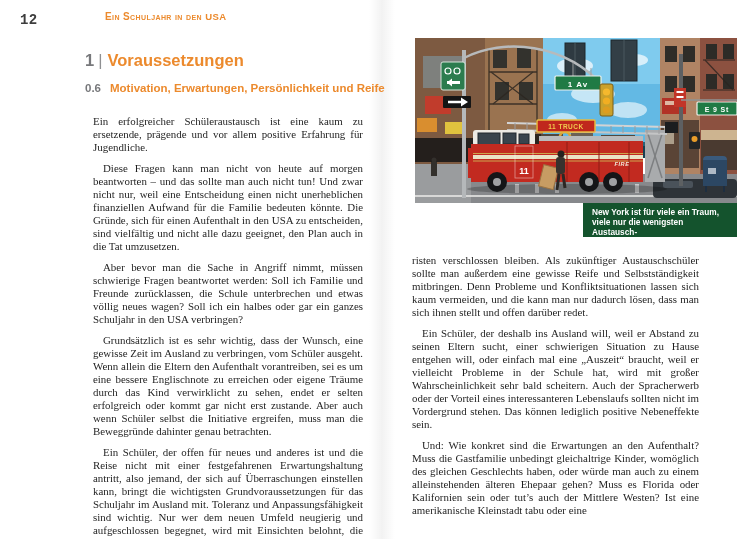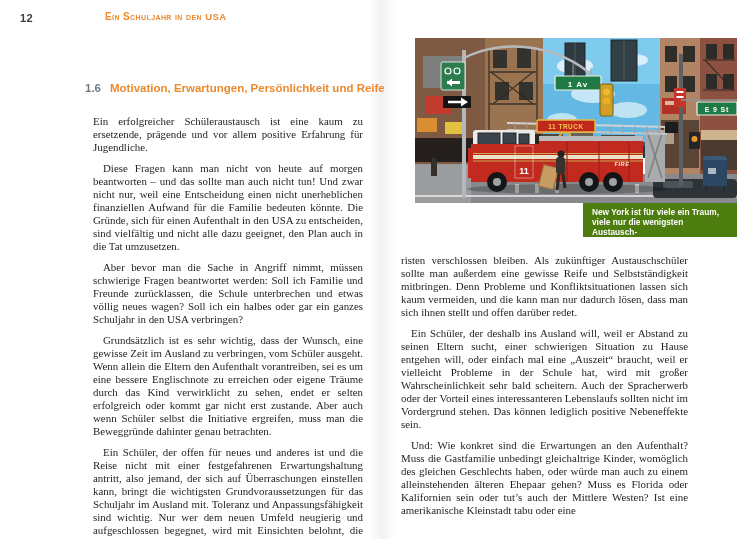--- a/index.html
+++ b/index.html
@@ -3,69 +3,70 @@
 <meta charset="utf-8">
 <style>
   * { margin:0; padding:0; box-sizing:border-box; }
   html,body { width:737px; height:539px; background:#ffffff; overflow:hidden; }
   .spread { position:relative; width:737px; height:539px; background:#ffffff;
             font-family:"Liberation Serif","DejaVu Serif",serif; color:#222; }
   .gutter { position:absolute; left:369px; top:0; width:26px; height:539px;
             background:linear-gradient(to right, rgba(0,0,0,0), rgba(0,0,0,0.05) 50%, rgba(0,0,0,0)); }
 
   
-  .pagenum { position:absolute; left:20px; top:12px; font-family:Liberation Sans, sans-serif;
-             font-size:11px; font-weight:600; color:#3d3d3d; letter-spacing:.3px; }
+  .pagenum { position:absolute; left:20px; top:12px; font-family:Liberation Mono, monospace;
+             font-size:14px; font-weight:600; color:#3d3d3d; letter-spacing:.3px; }
   .runhead { position:absolute; left:85px; top:11px; font-family:"Liberation Sans",sans-serif;
              font-size:10px; font-weight:700; color:#EC8A2D; letter-spacing:.4px;
              font-variant:small-caps;margin-left:20px; }
   .runhead .rh-bold { font-variant:normal; text-transform:uppercase; font-size:9.5px; }
 
   
   .chapter { position:absolute; left:85px; top:51px; font-family:"Liberation Sans",sans-serif;
              font-size:16.5px; font-weight:700; }
   .chapter .num { color:#77787b; }
   .chapter .bar { color:#8f9092; padding:0 5px 0 4px; font-weight:400; }
   .chapter .ttl { color:#EC8A2D; }
   .section { position:absolute; left:85px; top:82px; font-family:"Liberation Sans",sans-serif;
              font-size:11.5px; font-weight:700; }
   .section .num { color:#77787b; margin-right:9px; }
   .section .ttl { color:#EC8A2D; }
 
   
   .col { position:absolute; font-size:10.9px; line-height:13px; text-align:justify;
          color:#1e1e1e; }
   .col-left  { left:85px;  top:107px; width:286px; }
-  .col-right { left:393px; top:246px; width:303px; }
+  .col-right { left:404px; top:246px; width:303px; }
   .col p { margin:8px; }
   .col p.indent { text-indent:10px; }
 
   
   .photo { position:absolute; left:415px; top:38px; width:322px; height:165px; }
   .photo svg { display:block; width:322px; height:165px; }
 
   
   .caption { position:absolute; left:583px; top:203px; width:154px; height:34px;
-             background:#4d7c0f; color:#ffffff; font-family:"Liberation Sans",sans-serif;
+             background:#14532d; color:#ffffff; font-family:"Liberation Sans",sans-serif;
              font-size:8.3px; font-weight:700; line-height:10px; padding:4px 12px 0 9px; }
   .caption span { display:block; }
 </style>
 </head>
 <body>
 
 <div class="spread">
 
   <div class="gutter"></div>
 
   <div class="pagenum">12</div>
 
   <div class="runhead"><span>Ein Schuljahr in den </span><span class="rh-bold">USA</span></div>
 
-
-  <div class="section"><span class="num">1.6</span><span class="ttl">Motivation, Erwartungen, Persönlichkeit und Reife</span></div>
+  <div class="chapter"><span class="num">1</span><span class="bar">|</span><span class="ttl">Voraussetzungen</span></div>
+
+  <div class="section"><span class="num">0.6</span><span class="ttl">Motivation, Erwartungen, Persönlichkeit und Reife</span></div>
 
   <div class="col col-left">
     <p>Ein erfolgreicher Schüleraustausch ist eine kaum zu ersetzende, prägende und vor allem positive Erfahrung für Jugendliche.</p>
     <p class="indent">Diese Fragen kann man nicht von heute auf morgen beantworten – und das sollte man auch nicht tun! Und zwar nicht nur, weil eine Entscheidung einen nicht unerheblichen finanziellen Aufwand für die Familie bedeuten könnte. Die Gründe, sich für einen Aufenthalt in den USA zu entscheiden, sind vielfältig und nicht alle dazu geeignet, den Plan auch in die Tat umzusetzen.</p>
     <p class="indent">Aber bevor man die Sache in Angriff nimmt, müssen schwierige Fragen beantwortet werden: Soll ich Familie und Freunde zurücklassen, die Schule unterbrechen und etwas völlig neues wagen? Soll ich ein halbes oder gar ein ganzes Schuljahr in den USA verbringen?</p>
     <p class="indent">Grundsätzlich ist es sehr wichtig, dass der Wunsch, eine gewisse Zeit im Ausland zu verbringen, vom Schüler ausgeht. Wenn allein die Eltern den Aufenthalt vorantreiben, sei es um eine bessere Englischnote zu erreichen oder eigene Träume durch das Kind verwirklicht zu sehen, endet er selten erfolgreich oder kommt gar nicht erst zustande. Aber auch wenn Schüler selbst die Initiative ergreifen, muss man die Beweggründe dahinter genau betrachten.</p>
     <p class="indent">Ein Schüler, der offen für neues und anderes ist und die Reise nicht mit einer festgefahrenen Erwartungshaltung antritt, also jemand, der sich auf Überraschungen einstellen kann, bringt die wichtigsten Grundvoraussetzungen für das Schuljahr im Ausland mit. Toleranz und Anpassungsfähigkeit sind wichtig. Nur wer dem neuen Umfeld neugierig und aufgeschlossen begegnet, wird mit Einsichten belohnt, die dem Pauschaltou-</p>
   </div>
 
   <div class="photo">

